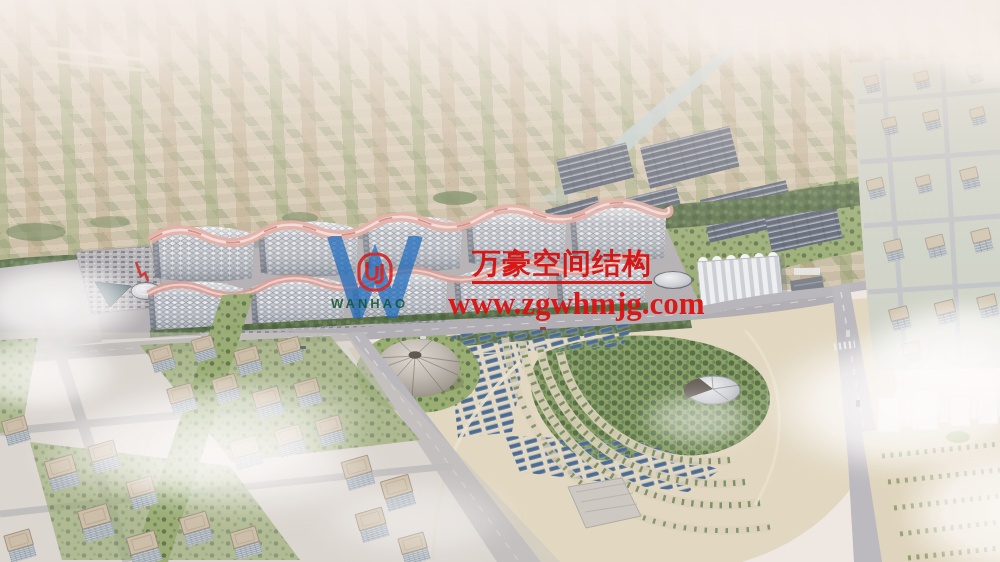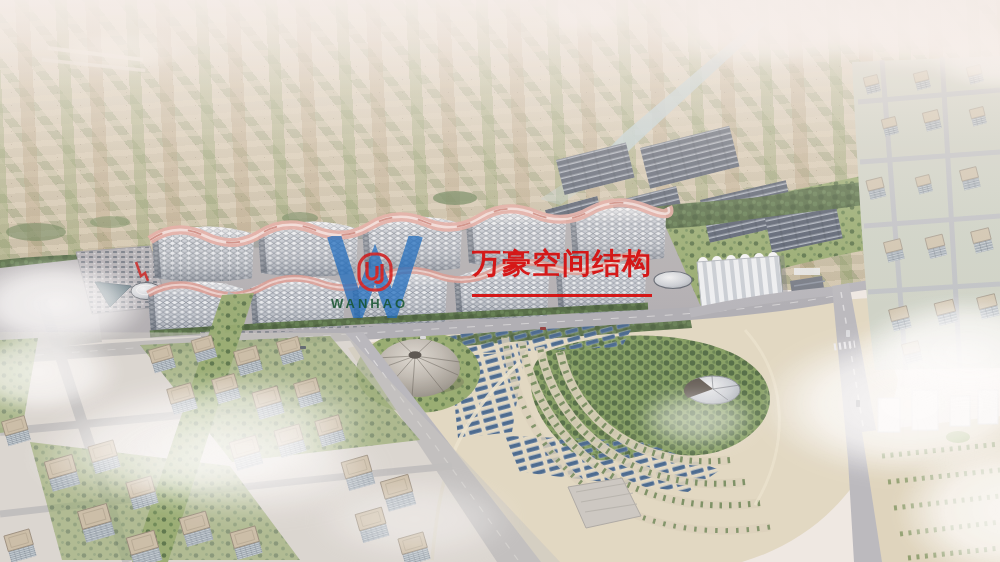--- a/index.html
+++ b/index.html
@@ -25,21 +25,21 @@
   .haze{position:absolute;left:0;top:0;width:1000px;height:562px;z-index:6;pointer-events:none;
     background:linear-gradient(180deg,
       rgba(245,239,235,.96) 0%, rgba(245,238,233,.82) 7%, rgba(243,236,229,.55) 16%,
       rgba(242,234,227,.30) 27%, rgba(241,233,226,.12) 40%, rgba(241,233,226,0) 55%);}
   .tint{position:absolute;left:0;top:0;width:1000px;height:562px;z-index:6;pointer-events:none;
     background:rgba(243,229,219,.10);}
   
   .wm{position:absolute;z-index:9;}
   .wm-cn{left:472px;top:246px;font-family:"Liberation Serif",serif;font-weight:bold;
     font-size:29px;line-height:34px;color:#d61010;letter-spacing:1px;
-    border-bottom:3px solid #d61010;padding-bottom:14px;opacity:.95;white-space:nowrap;}
+    border-bottom:3px solid #d61010;padding-bottom:1px;opacity:.95;white-space:nowrap;}
   .wm-url{left:448px;top:286px;font-family:"Liberation Serif",serif;font-weight:bold;
     font-size:31px;color:#dd1111;letter-spacing:0px;opacity:.95;white-space:nowrap;}
   .wm-logo{left:326px;top:236px;width:104px;height:82px;opacity:.85;}
   .wm-logo-text{left:331px;top:296px;width:88px;font-weight:bold;font-size:13px;
     letter-spacing:3px;color:#14532d;opacity:.85;white-space:nowrap;}
 </style>
 </head>
 <body>
 
 <div id="stage">
@@ -434,14 +434,15 @@
   <svg class="wm wm-logo" viewBox="0 0 104 82">
     <path d="M10,6 L32,74 L49,28 L66,74 L88,6" fill="none" stroke="#1d6bbd" stroke-width="14" stroke-linecap="square" stroke-linejoin="miter" opacity=".85"></path>
     <g stroke="#d41414" fill="none">
       <rect x="33" y="18" width="32" height="36" rx="14" stroke-width="3.2" opacity=".95"></rect>
       <path d="M41,26 v12 a5,5 0 0 0 10,0 v-8" stroke-width="3.2"></path>
       <path d="M56,28 v14 a4,4 0 0 1 -7,3" stroke-width="3.2"></path>
     </g>
   </svg>
   <div class="wm wm-logo-text">WANHAO</div>
   <div class="wm wm-cn">万豪空间结构</div>
+  <div class="wm wm-url">www.zgwhmjg.com</div>
 
 </div>
 
 </body></html>

